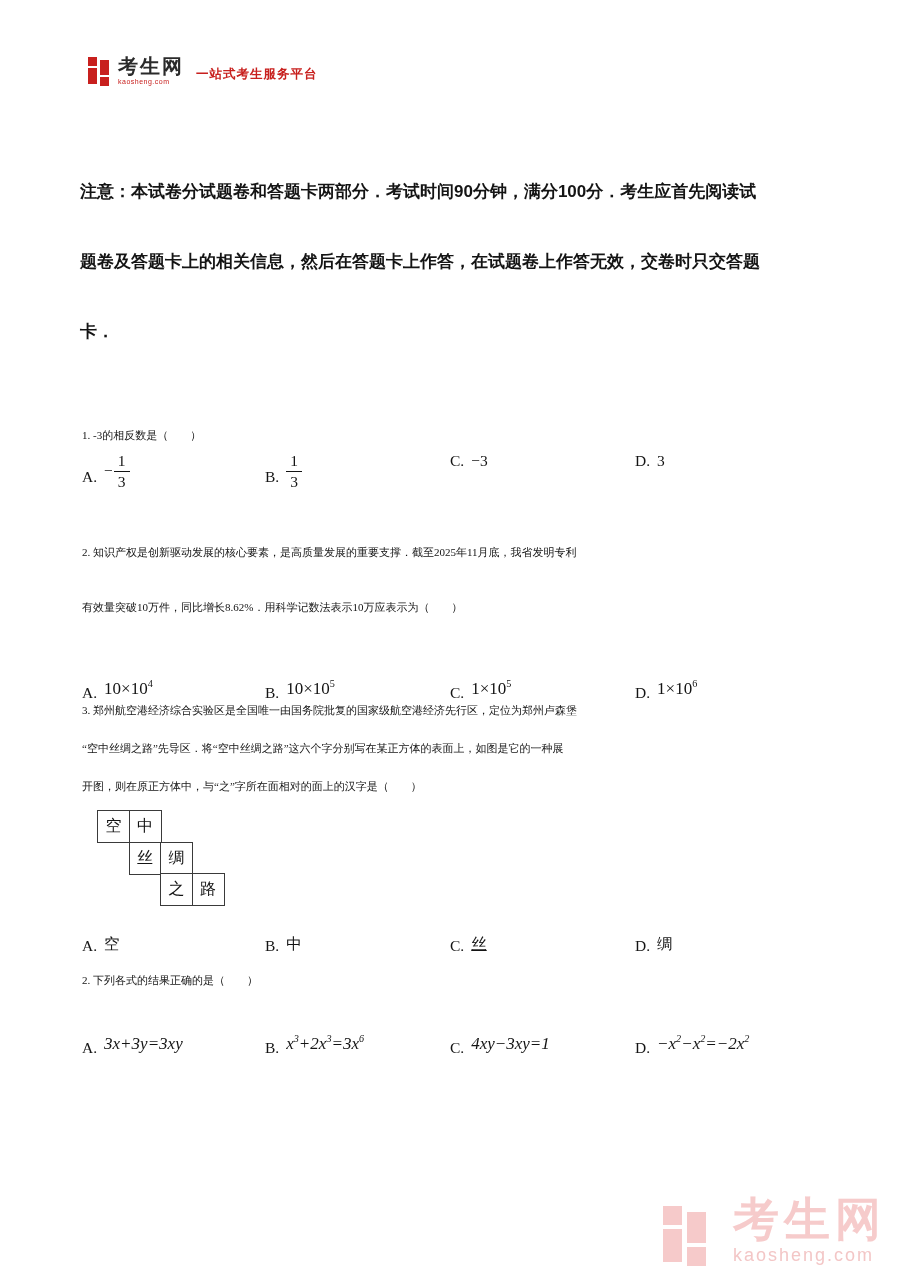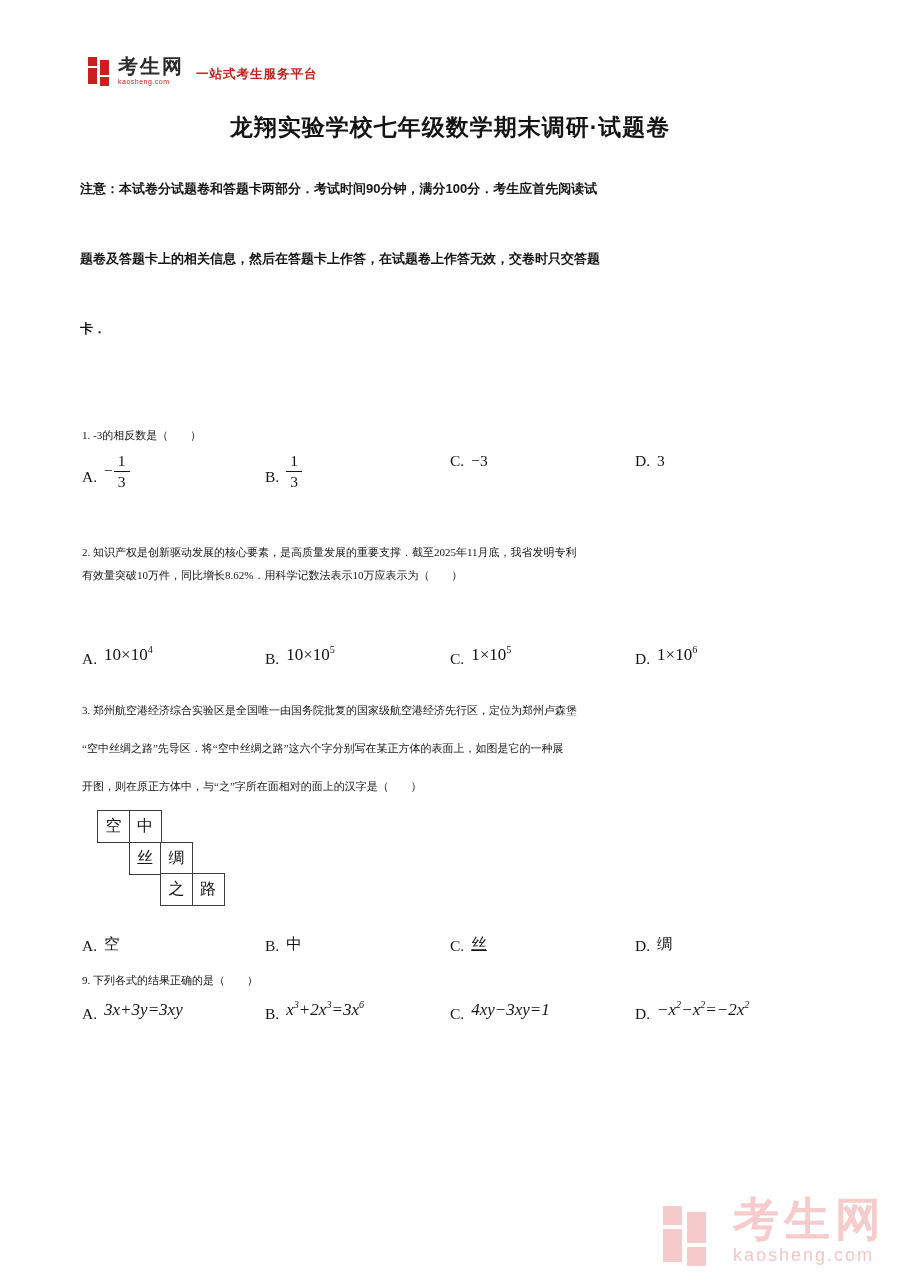--- a/index.html
+++ b/index.html
@@ -21,48 +21,48 @@
   .mark-sm .b3 { left:12px; top:4px;  width:9px; height:15px; }
   .mark-sm .b4 { left:12px; top:21px; width:9px; height:9px; }
   .brand-col { margin-left:6px; line-height:1; }
   .brand-txt { font-family:"Liberation Sans",sans-serif; font-weight:700; font-size:20px; color:#2a2a2a; letter-spacing:2px; }
   .brand-dom { font-family:"Liberation Sans",sans-serif; font-size:7px; color:#c8201e; margin-top:2px; letter-spacing:0.5px; }
   .tagline { margin-left:12px; margin-top:10px; font-family:"Liberation Sans",sans-serif; font-weight:700; font-size:12.5px; color:#c8201e; letter-spacing:1px; }
 
   
   .title { top:112px; left:0; width:100%; text-align:center;
            font-family:"Liberation Sans",sans-serif; font-weight:700; font-size:23px; letter-spacing:1px; }
-  .notice-line { left:80px; width:745px; font-family:"Liberation Sans",sans-serif; font-weight:700; font-size:13px; }
+  .notice-line { left:80px; width:745px; font-family:"Liberation Sans",sans-serif; font-weight:700; font-size:17px; }
   .n1 { top:180px; } .n2 { top:250px; } .n3 { top:320px; }
   .section-heading { top:382px; left:80px; font-family:"Liberation Sans",sans-serif; font-weight:700; font-size:17.5px; }
 
   
   .stem { left:82px; font-size:11px; width:760px; }
   .q1-stem { top:428px; }
-  .q2-l1 { top:545px; } .q2-l2 { top:568px; }
+  .q2-l1 { top:545px; } .q2-l2 { top:600px; }
   .q3-l1 { top:703px; } .q3-l2 { top:741px; } .q3-l3 { top:779px; }
   .q4-stem { top:973px; }
   .q5-stem { top:1063px; }
 
   .opt-row { left:82px; width:760px; display:flex; }
   .opt { position:absolute; display:flex; align-items:flex-end; font-size:15.5px; }
   .oA { left:0; } .oB { left:183px; } .oC { left:368px; } .oD { left:553px; }
   .opt-label { padding-right:7px; }
   .q1-row { top:452px; height:58px; }
   .q2-row { top:645px; height:40px; }
   .q3-row { top:934px; height:24px; }
   .q4-row { top:1000px; height:44px; }
 
   .frac { display:inline-flex; flex-direction:column; align-items:center; line-height:1.15; font-size:15.5px; }
   .frac .num { padding:0 4px 1px 4px; border-bottom:1.4px solid #141414; }
   .frac .den { padding-top:1px; }
   .fsign { align-self:center; padding-right:1px; }
   .q1-row .opt-label, .q1-row .plain { padding-bottom:5px; }
 
-  .math { font-size:17px; padding-bottom:3px; }
+  .math { font-size:17px; padding-bottom:3px;margin-top:34px; }
   .math sup { font-size:0.6em; line-height:0; vertical-align:super; }
   .math-it { font-style:italic; }
   .u { text-decoration:underline; }
   .q3-row .opt { font-size:15.5px; }
 
   
   .net { left:97px; top:810px; width:128px; height:97px; }
   .cell { position:absolute; width:33px; height:33px; border:1.6px solid #3a3a3a;
           display:flex; align-items:center; justify-content:center; font-size:16px; background:#fff; }
   .c0 { left:0;    top:0; }    .c1 { left:31.5px; top:0; }
@@ -94,21 +94,20 @@
         <div class="b3"></div>
         <div class="b4"></div>
     </div>
     <div class="brand-col">
       <div class="brand-txt">考生网</div>
       <div class="brand-dom">kaosheng.com</div>
     </div>
     <div class="tagline">一站式考生服务平台</div>
   </div>
 
-  <div class="abs title">龙翔实验学校七年级数学期末调研·试题卷</div>
 
   <div class="abs notice-line n1">注意：本试卷分试题卷和答题卡两部分．考试时间90分钟，满分100分．考生应首先阅读试</div>
   <div class="abs notice-line n2">题卷及答题卡上的相关信息，然后在答题卡上作答，在试题卷上作答无效，交卷时只交答题</div>
   <div class="abs notice-line n3">卡．</div>
 
 
   <div class="abs stem q1-stem">1. -3的相反数是（　　）</div>
   <div class="abs opt-row q1-row">
     <div class="opt oA">
       <span class="opt-label">A.</span>
@@ -181,21 +180,21 @@
     <div class="opt oC">
       <span class="opt-label">C.</span>
       <span class="u">丝</span>
     </div>
     <div class="opt oD">
       <span class="opt-label">D.</span>
       <span>绸</span>
     </div>
   </div>
 
-  <div class="abs stem q4-stem">9. 下列各式的结果正确的是（　　）</div>
+  <div class="abs stem q4-stem">2. 下列各式的结果正确的是（　　）</div>
   <div class="abs opt-row q4-row">
     <div class="opt oA">
       <span class="opt-label">A.</span>
       <span class="math math-it"><span>3x+3y=3xy</span></span>
     </div>
     <div class="opt oB">
       <span class="opt-label">B.</span>
       <span class="math math-it"><span>x</span><sup>3</sup><span>+2x</span><sup>3</sup><span>=3x</span><sup>6</sup></span>
     </div>
     <div class="opt oC">

